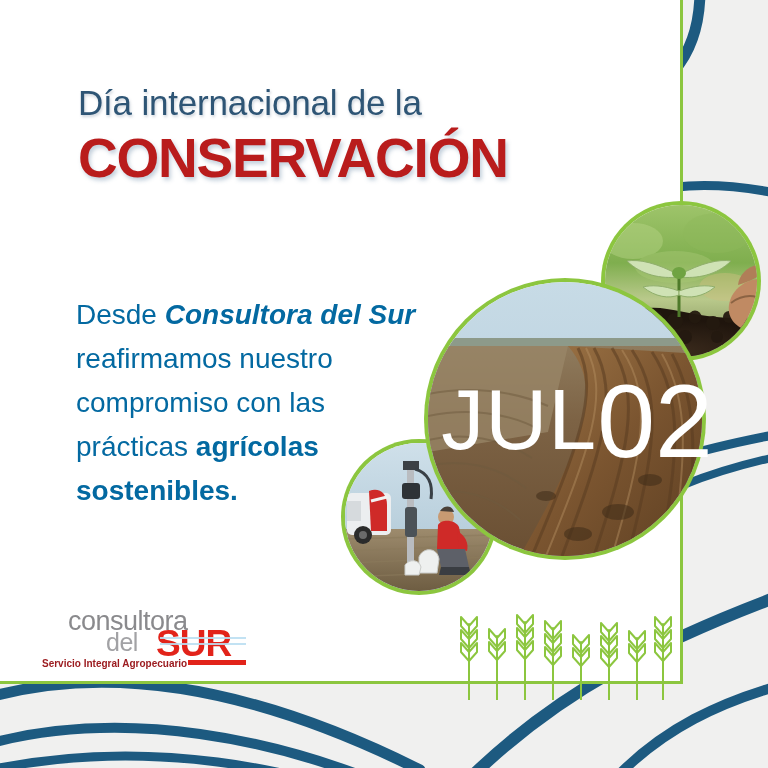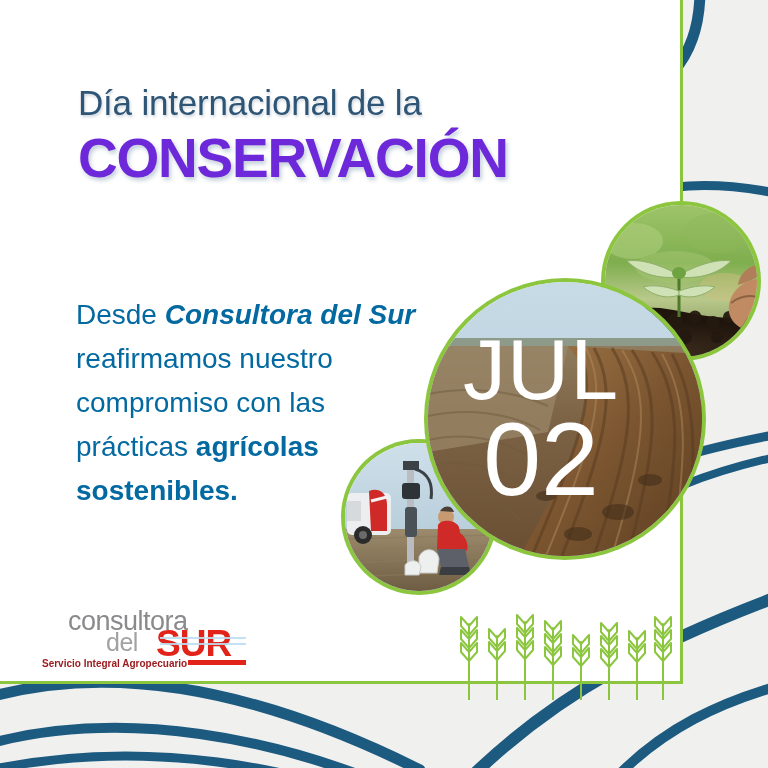--- a/index.html
+++ b/index.html
@@ -29,21 +29,21 @@
     background:#8cc63f;
   }
 
   
   .heading{position:absolute;left:78px;top:82px;width:540px;}
   .h-line1{
     font-size:35px;line-height:42px;font-weight:400;color:#2e5575;
     letter-spacing:-0.2px;text-shadow:1px 2px 3px rgba(120,140,160,.38);
   }
   .h-line2,.h-line3{
-    font-size:55px;line-height:60px;font-weight:700;color:#6d28d9;
+    font-size:55px;line-height:60px;font-weight:700;color:#b91c1c;
     letter-spacing:-1.2px;text-shadow:2px 3px 4px rgba(110,140,170,.42);
   }
   .h-line2{margin-top:4px;}
 
   
   .body-copy{
     position:absolute;left:76px;top:293px;width:360px;
     font-size:28px;line-height:44px;color:#0369a1;font-weight:400;
   }
   .body-copy em{font-style:italic;font-weight:700;}
@@ -57,22 +57,22 @@
   #circ-seedling{left:605px;top:205px;width:152px;height:152px;}
   
   #circ-fieldwork{left:345px;top:443px;width:148px;height:148px;}
   
   #circ-date{left:428px;top:282px;width:274px;height:274px;}
 
   .photo{position:absolute;inset:0;}
 
   
   .date-wrap{
-    position:absolute;left:404px;top:282px;width:274px;height:274px;
-    display:flex;flex-direction:column;align-items:center;justify-content:center;
+    position:absolute;left:440px;top:282px;width:274px;height:274px;
+    display:flex;align-items:center;justify-content:center;
     pointer-events:none;
   }
   .date-month{
     font-size:86px;line-height:76px;font-weight:400;color:#ffffff;
     letter-spacing:1px;font-family:"Liberation Sans", sans-serif;
   }
   .date-day{
     font-size:104px;line-height:96px;font-weight:400;color:#ffffff;
     letter-spacing:0px;margin-top:4px;
   }

